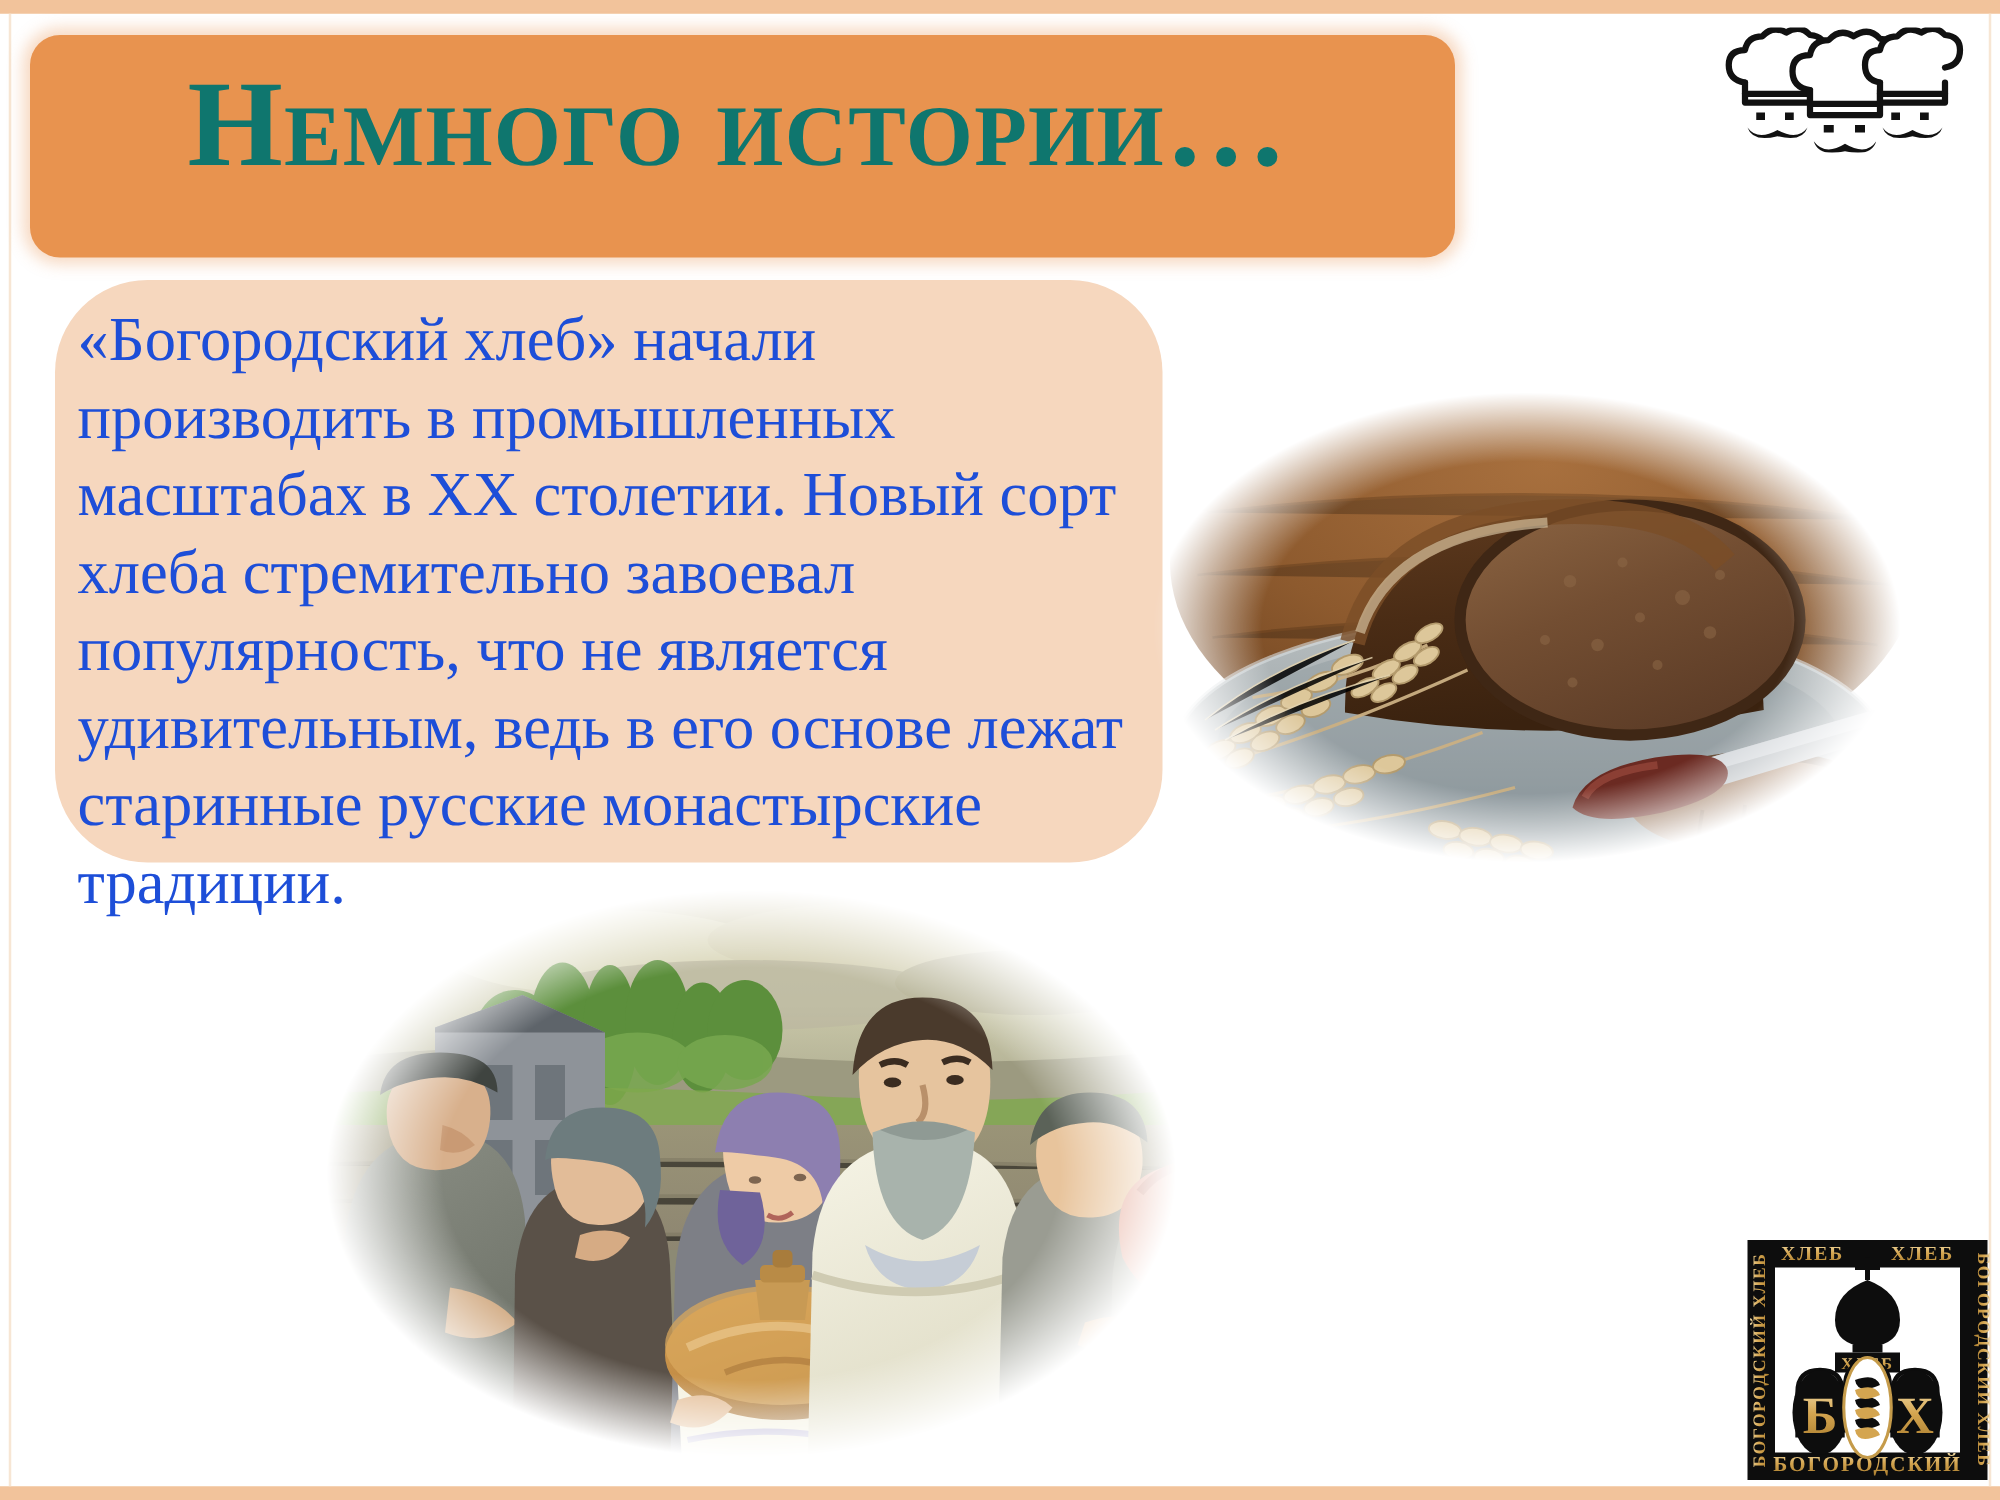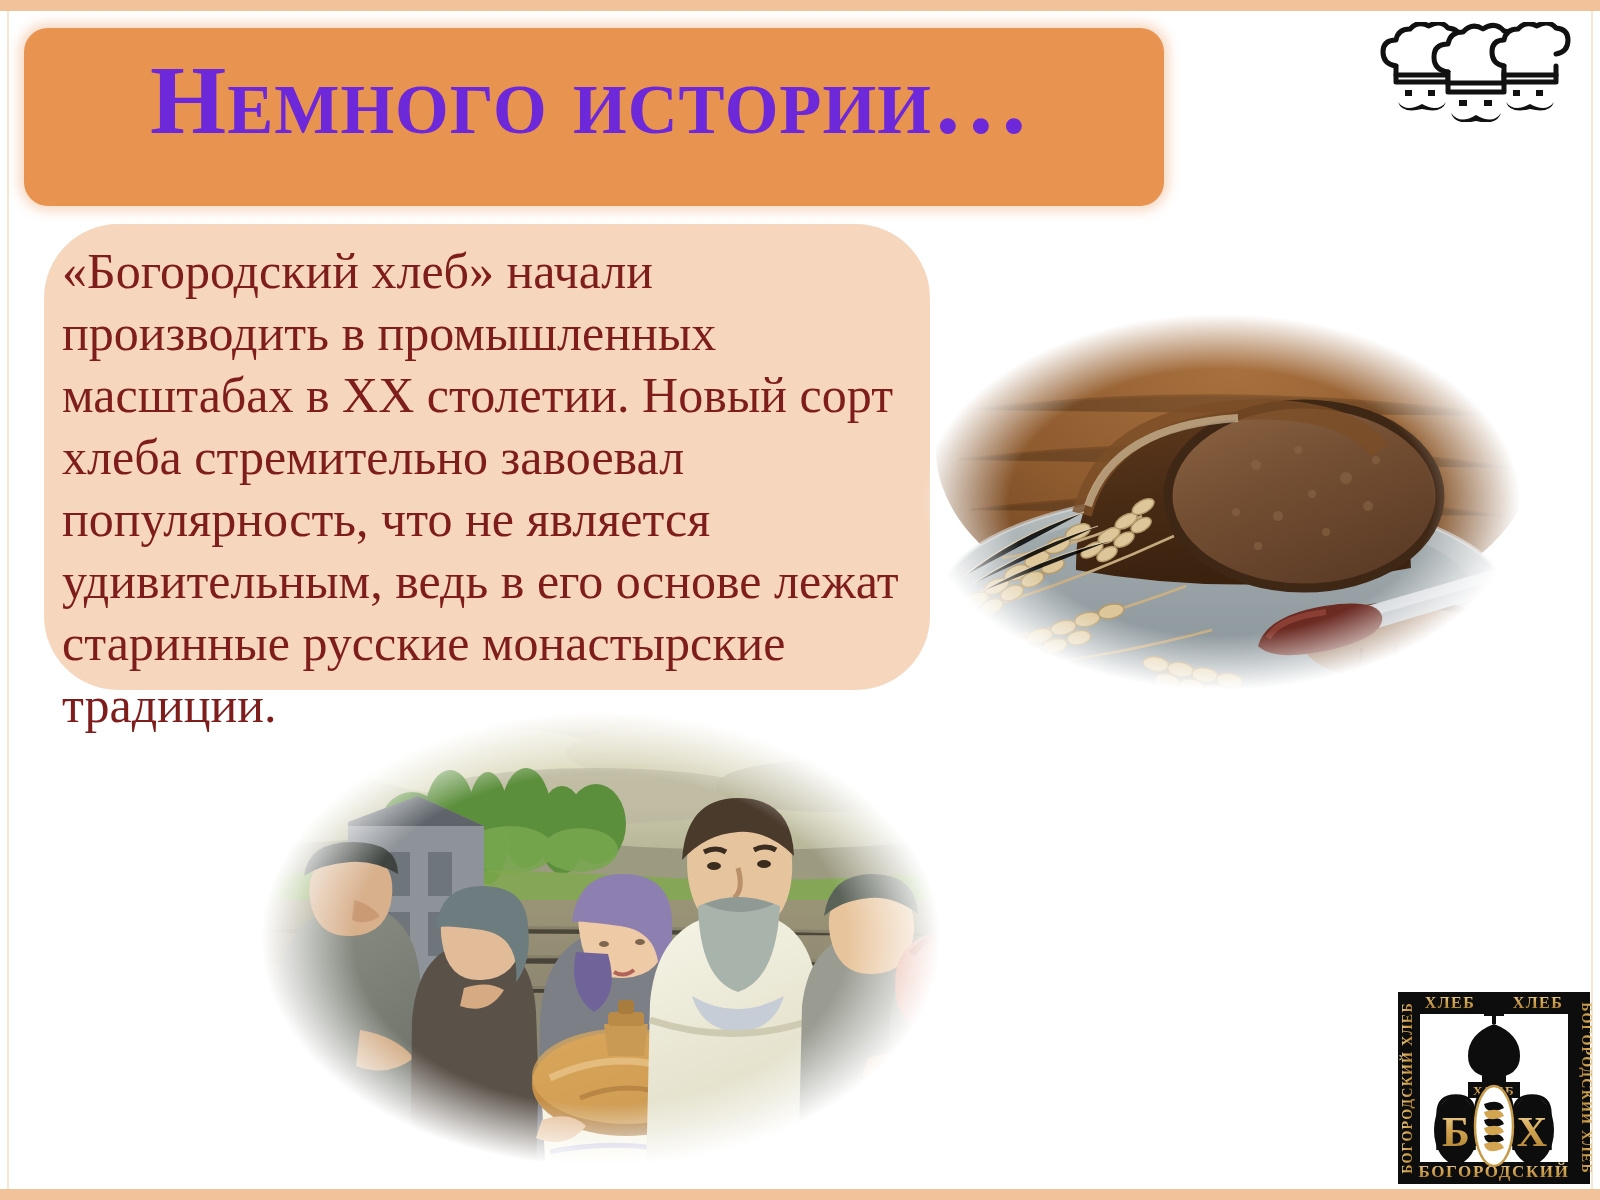--- a/index.html
+++ b/index.html
@@ -49,21 +49,21 @@
     background: #e8934f;
     border-radius: 24px;
     box-shadow: 0 0 12px 5px rgba(232,147,79,0.35);
     z-index: 3;
   }
   #title-text {
     position: absolute;
     left: 150px;
     top: 48px;
     width: 980px;
-    color: #6d28d9;
+    color: #0f766e;
     font-family: "Liberation Serif", "DejaVu Serif", serif;
     font-weight: bold;
     font-size: 98px;
     line-height: 104px;
     font-variant: small-caps;
     letter-spacing: 1px;
     white-space: nowrap;
     z-index: 4;
   }
 
@@ -86,21 +86,21 @@
     height: 466px;
     background: #f6d7be;
     border-radius: 74px;
     z-index: 3;
   }
   #body-text {
     position: absolute;
     left: 62px;
     top: 240px;
     width: 840px;
-    color: #7f1d1d;
+    color: #1d4ed8;
     font-family: "Liberation Serif", "DejaVu Serif", serif;
     font-size: 50px;
     line-height: 62px;
     text-align: left;
     z-index: 4;
   }
 
   
   #bread-photo {
     position: absolute;

